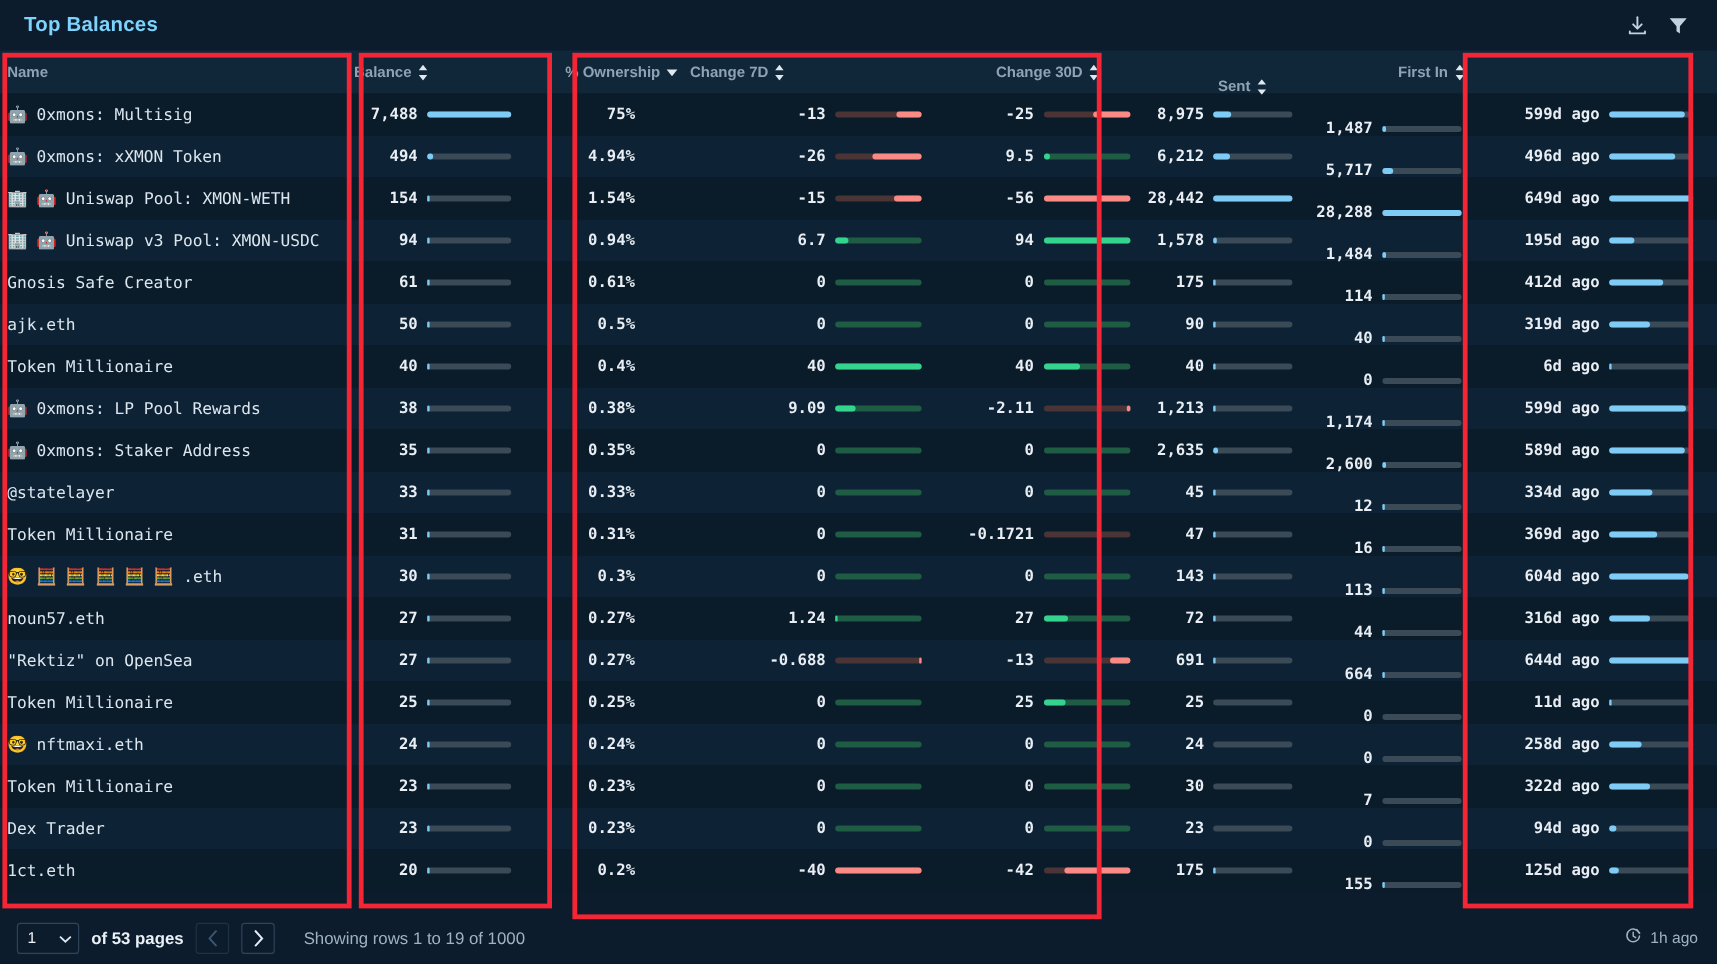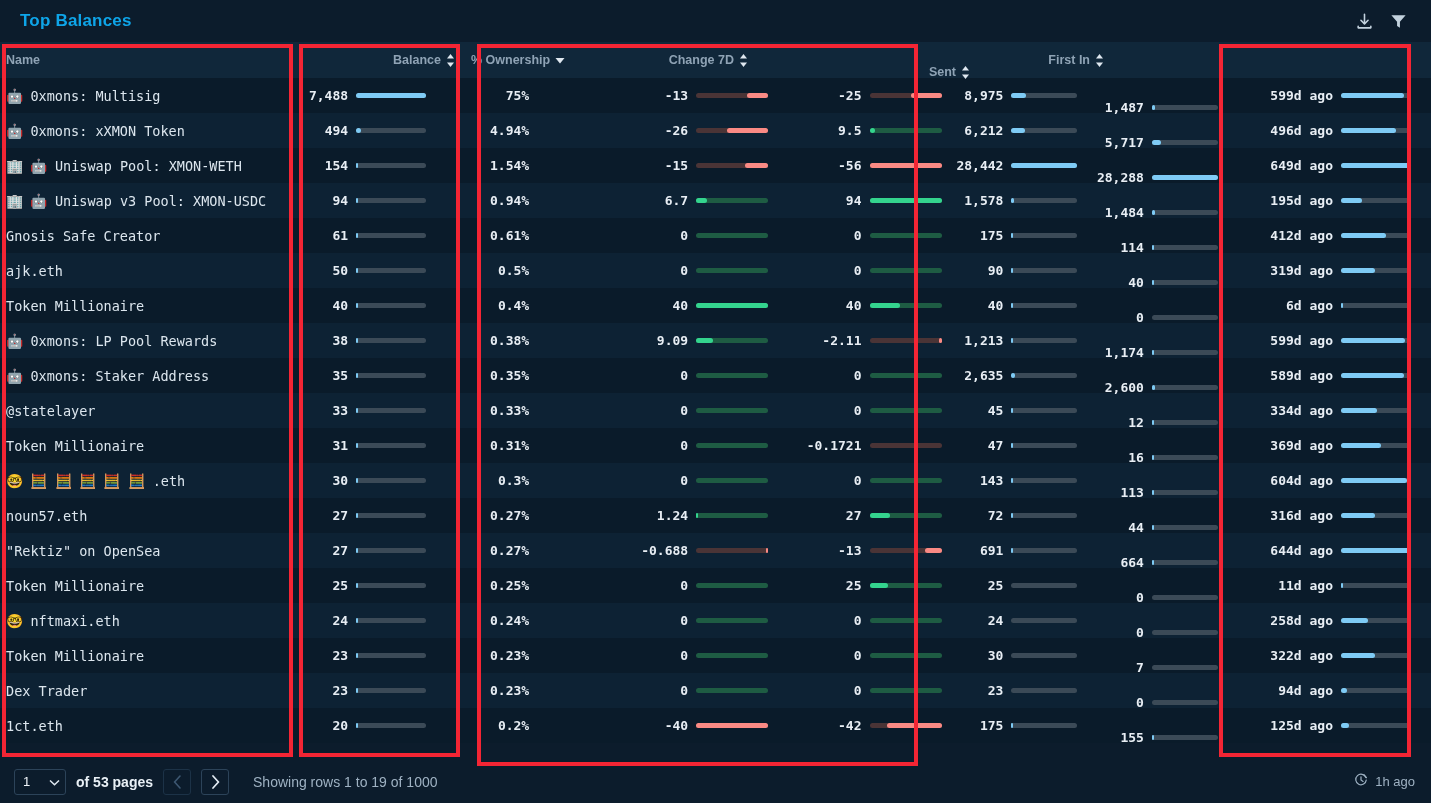--- a/index.html
+++ b/index.html
@@ -16,21 +16,21 @@
   }
 
   
   .titlebar {
     height: 42px;
     display: flex; align-items: center;
     padding: 0 16px 0 20px;
     background: #0c1c2c;
   }
   .title {
-    font-size: 17px; font-weight: bold; color: #0ea5e9;
+    font-size: 17px; font-weight: bold; color: #7dd3fc;
     letter-spacing: .2px;
   }
   .titlebar .spacer { flex: 1; }
   .tb-icon {
     width: 34px; height: 30px;
     display: flex; align-items: center; justify-content: center;
     cursor: pointer;
   }
   .tb-icon svg { display: block; }
 
@@ -41,21 +41,21 @@
     background: #10273a;
     display: flex; align-items: center;
   }
   .th {
     font-size: 12.5px; font-weight: bold; color: #8fa3b5;
     display: flex; align-items: center; gap: 5px;
     height: 36px;
     cursor: pointer;
     white-space: nowrap;
   }
-  .th.right { justify-content: flex-end; }
+  .th.right { justify-content: flex-start; }
   .th.left { justify-content: flex-start; }
   .sorticon { display: inline-block; line-height: 0; }
 
   .row {
     height: 35px;
     display: flex; align-items: center;
   }
   .row.odd  { background: #0a1b2a; }
   .row.even { background: #0d2234; }
 
@@ -195,20 +195,31 @@
           <span class="sorticon">
             <svg width="10" height="7" viewBox="0 0 10 7">
                 <path d="M5 6.5 0.5 1h9z" fill="#dfe8f0"></path>
               </svg>
           </span>
         </div>
       </div>
       <div class="c-c7">
         <div class="th right" style="padding-right:82px">
           <span>Change 7D</span>
+          <span class="sorticon">
+            <svg width="9" height="13" viewBox="0 0 9 13">
+                <path d="M4.5 0 8 4.5H1z" fill="#dfe8f0"></path>
+                <path d="M4.5 13 1 8.5h7z" fill="#dfe8f0"></path>
+              </svg>
+          </span>
+        </div>
+      </div>
+      <div class="c-c30">
+        <div class="th right" style="padding-right:82px">
+          <span>Change 30D</span>
           <span class="sorticon">
             <svg width="9" height="13" viewBox="0 0 9 13">
                 <path d="M4.5 0 8 4.5H1z" fill="#dfe8f0"></path>
                 <path d="M4.5 13 1 8.5h7z" fill="#dfe8f0"></path>
               </svg>
           </span>
         </div>
       </div>
       <div class="c-sent">
         <div class="th right" style="padding-right:10px">

